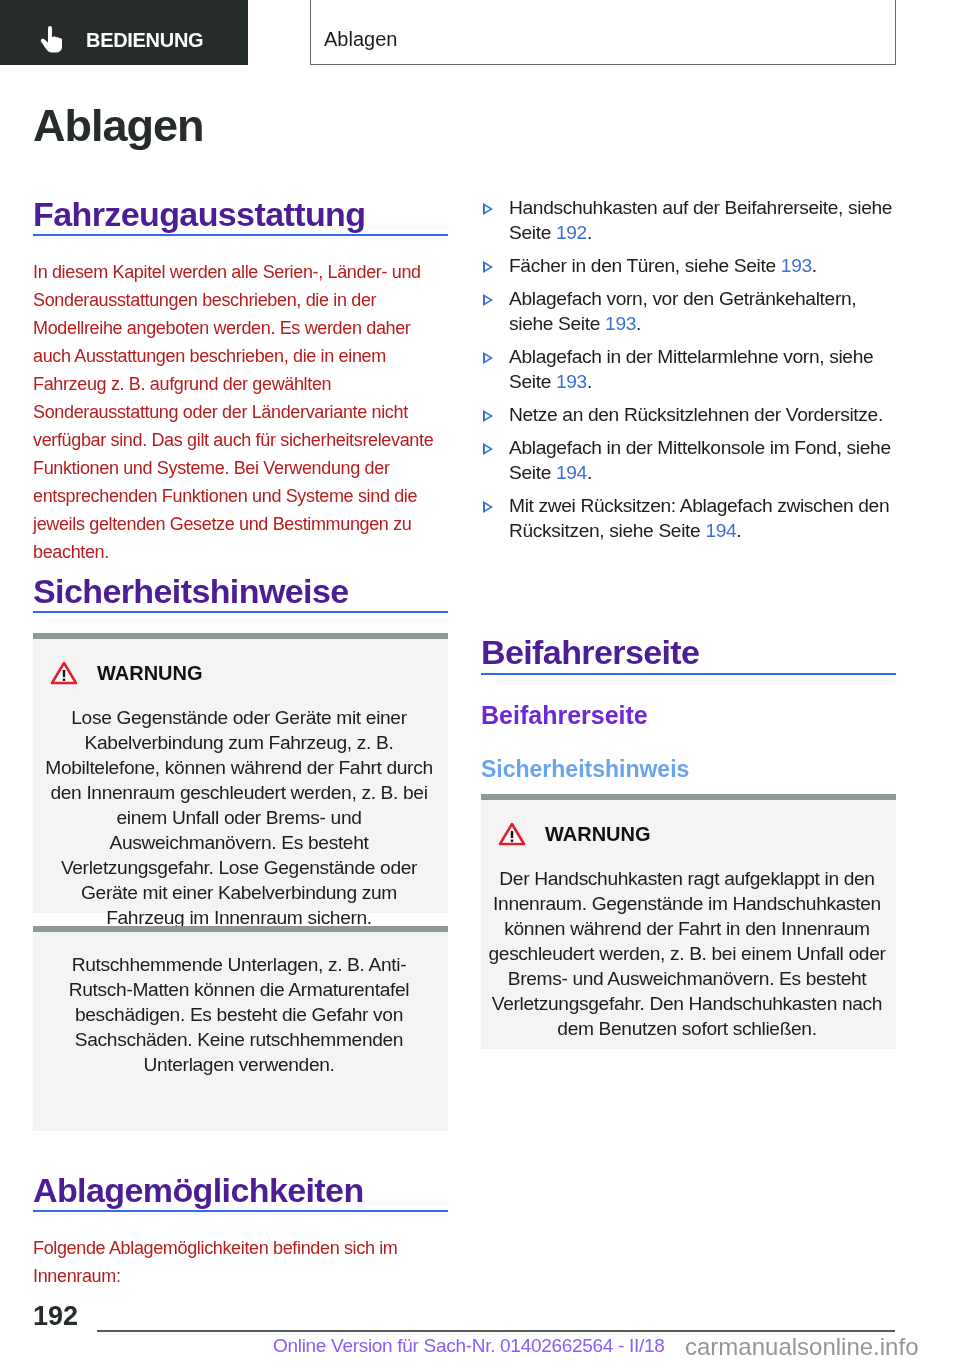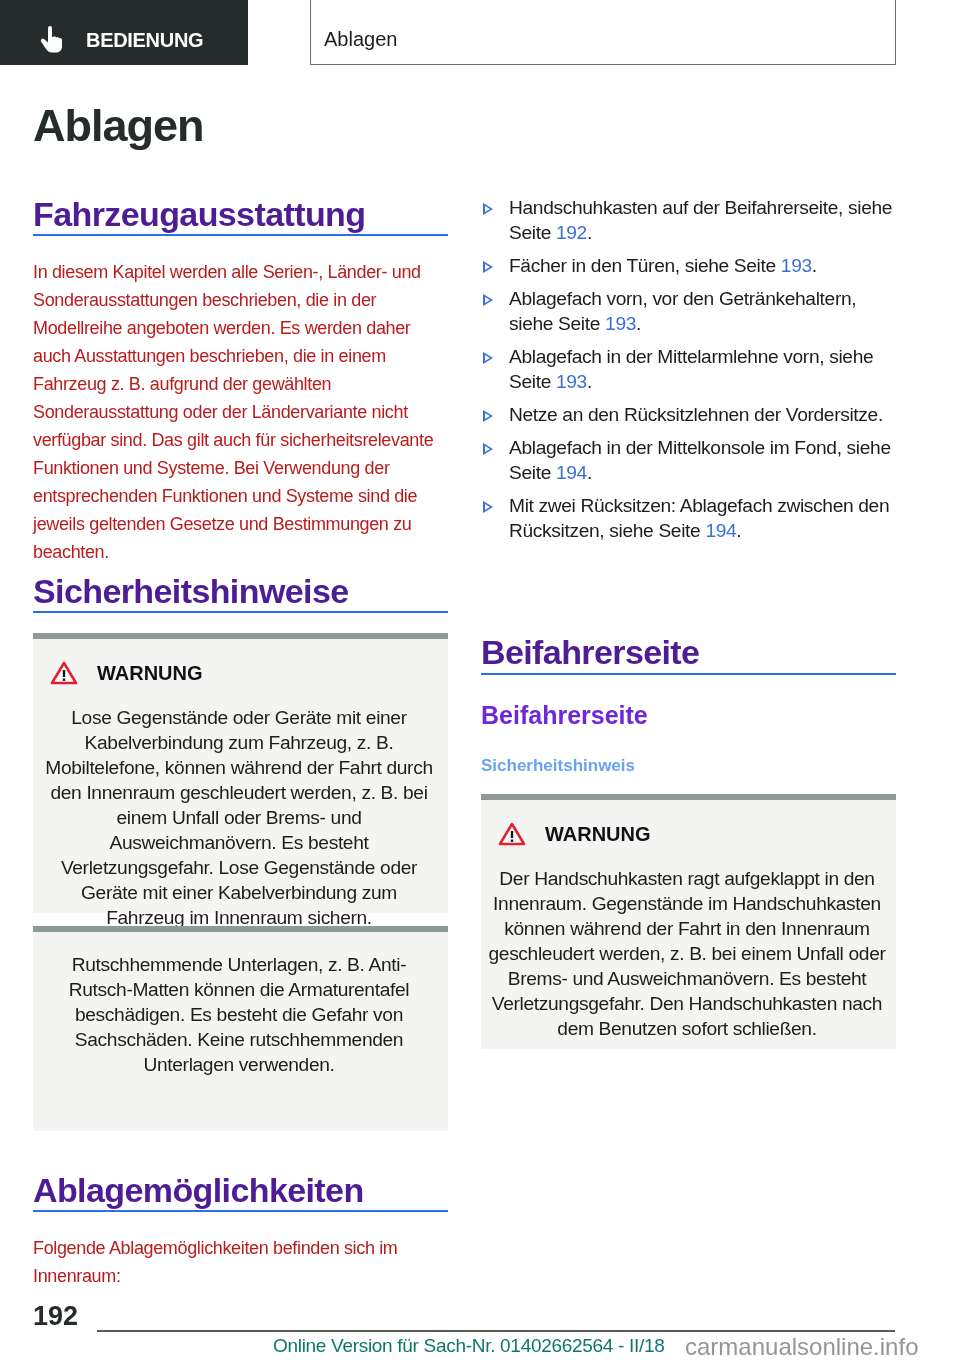--- a/index.html
+++ b/index.html
@@ -26,21 +26,21 @@
   .page-title {
     position: absolute; left: 33px; top: 100px; font-size: 45px; font-weight: bold;
     color: #262b2c; letter-spacing: -1px;
   }
   .h2 {
     position: absolute; font-size: 34px; font-weight: bold; color: #4c1d95;
     letter-spacing: -0.6px; line-height: 40px;
   }
   .h2-rule { position: absolute; height: 2px; background: #2f6ee8; width: 415px; }
   .h3 { position: absolute; font-size: 25px; font-weight: bold; color: #6d28d9; }
-  .h4 { position: absolute; font-size: 17px; font-weight: bold; color: #6aa3ef; }
+  .h4 { position: absolute; font-size: 23px; font-weight: bold; color: #6aa3ef; }
 
   .body-text {
     position: absolute; font-size: 18px; line-height: 28px; color: #b91c1c;
     letter-spacing: -0.35px;
   }
 
   .notice {
     position: absolute; background: #f4f4f3; width: 415px; text-align: center;
   }
   .notice .bar { height: 6px; background: #8e9a98; }
@@ -68,21 +68,21 @@
     border-top: 3.5px solid transparent; border-bottom: 3.5px solid transparent;
     border-left: 5.5px solid #fff;
   }
   .link { color: #3b6fd9; }
 
   .footer-num {
     position: absolute; left: 33px; top: 1301px; font-size: 27px; font-weight: bold; color: #262b2c;
   }
   .footer-rule { position: absolute; left: 97px; top: 1330px; width: 798px; height: 2px; background: #5a5a5a; }
   .footer-text {
-    position: absolute; left: 273px; top: 1335px; font-size: 19px; color: #0f766e; letter-spacing: -0.3px;
+    position: absolute; left: 273px; top: 1335px; font-size: 19px; color: #8b5cf6; letter-spacing: -0.3px;
   }
   .watermark {
     position: absolute; left: 685px; top: 1333px; font-size: 24px; color: #8a8a8a; opacity: 0.9;
   }
 </style>
 </head>
 <body>
 
 <div class="hdr-dark">
   <svg class="hand" viewBox="0 0 24 28">

